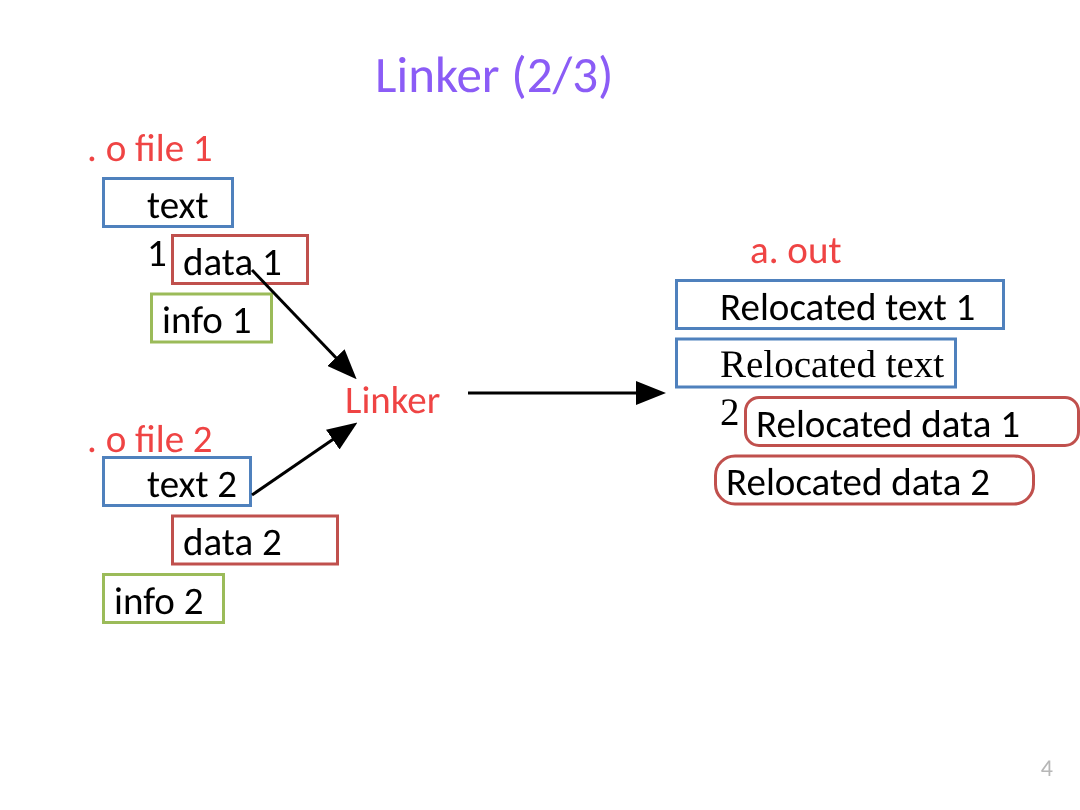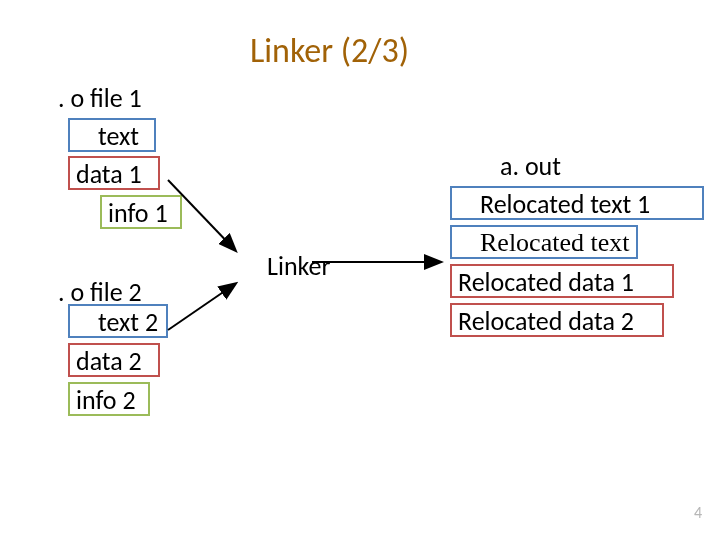--- a/index.html
+++ b/index.html
@@ -8,44 +8,44 @@
     width: 720px;
     height: 540px;
     background: #ffffff;
     font-family: "Segoe UI", Arial, sans-serif;
     position: relative;
     overflow: hidden;
   }
   .title {
     position: absolute;
     font-size: 34px;
-    color: #a16207;
+    color: #8b5cf6;
     font-family: "Calibri", "Segoe UI", sans-serif;
   }
   .label {
     position: absolute;
     font-size: 26px;
-    color: #000000;
+    color: #ef4444;
     font-family: "Calibri", Arial, sans-serif;
     white-space: nowrap;
   }
   .box {
     position: absolute;
     font-size: 26px;
     color: #000;
     font-family: "Calibri", Arial, sans-serif;
     border: 2px solid;
     padding: 0 6px;
     line-height: 32px;
     height: 34px;
     background: #fff;
     box-sizing: border-box;
   }
   .text-border  { border-color: #4f81bd; padding-left: 28px; }
-  .data-border  { border-color: #c0504d; }
+  .data-border  { border-color: #c0504d; margin-left: 46px; }
   .info-border  { border-color: #9bbb59; }
   .page-num {
     position: absolute;
     right: 18px;
     bottom: 18px;
     font-size: 16px;
     color: #b7b7b7;
     font-family: "Calibri", Arial, sans-serif;
   }
   svg.arrows {
@@ -62,30 +62,30 @@
 
 <div class="title" style="left:250px; top:30px;">Linker (2/3)</div>
 
 <div class="label" style="left:58px; top:82px;">. o file 1</div>
 <div class="box text-border" style="left:68px; top:118px; width:88px;">text 1</div>
 <div class="box data-border" style="left:68px; top:156px; width:92px;">data 1</div>
 <div class="box info-border" style="left:68px; top:195px; width:82px;margin-left:32px;">info 1</div>
 
 <div class="label" style="left:58px; top:276px;">. o file 2</div>
 <div class="box text-border" style="left:68px; top:304px; width:100px;">text 2</div>
-<div class="box data-border" style="left:68px; top:343px; width:92px;">data 2</div>
+<div class="box data-border" style="left:68px; top:343px; width:112px;">data 2</div>
 <div class="box info-border" style="left:68px; top:382px; width:82px;">info 2</div>
 
-<div class="label" style="left:230px; top:250px;margin-left:37px;">Linker</div>
+<div class="label" style="left:230px; top:250px;">Linker</div>
 
 <div class="label" style="left:500px; top:150px;">a. out</div>
-<div class="box text-border" style="left:450px; top:186px; width:254px;">Relocated text 1</div>
+<div class="box text-border" style="left:450px; top:186px; width:220px;">Relocated text 1</div>
 <div class="box text-border" style="left:450px; top:225px; width:188px;font-family:Liberation Serif, serif;">Relocated text 2</div>
-<div class="box data-border" style="left:450px; top:264px; width:224px;">Relocated data 1</div>
-<div class="box data-border" style="left:450px; top:303px; width:214px;">Relocated data 2</div>
+<div class="box data-border" style="left:450px; top:264px; width:224px;border-radius:10px;">Relocated data 1</div>
+<div class="box data-border" style="left:430px; top:303px; width:214px;border-radius:14px;">Relocated data 2</div>
 
 <svg class="arrows">
   <defs>
     <marker id="arrowhead" markerWidth="10" markerHeight="8" refX="8" refY="4" orient="auto">
       <polygon points="0 0, 10 4, 0 8" fill="#000"></polygon>
     </marker>
   </defs>
 
   <line x1="168" y1="180" x2="235" y2="250" stroke="#000" stroke-width="2" marker-end="url(#arrowhead)"></line>
 

